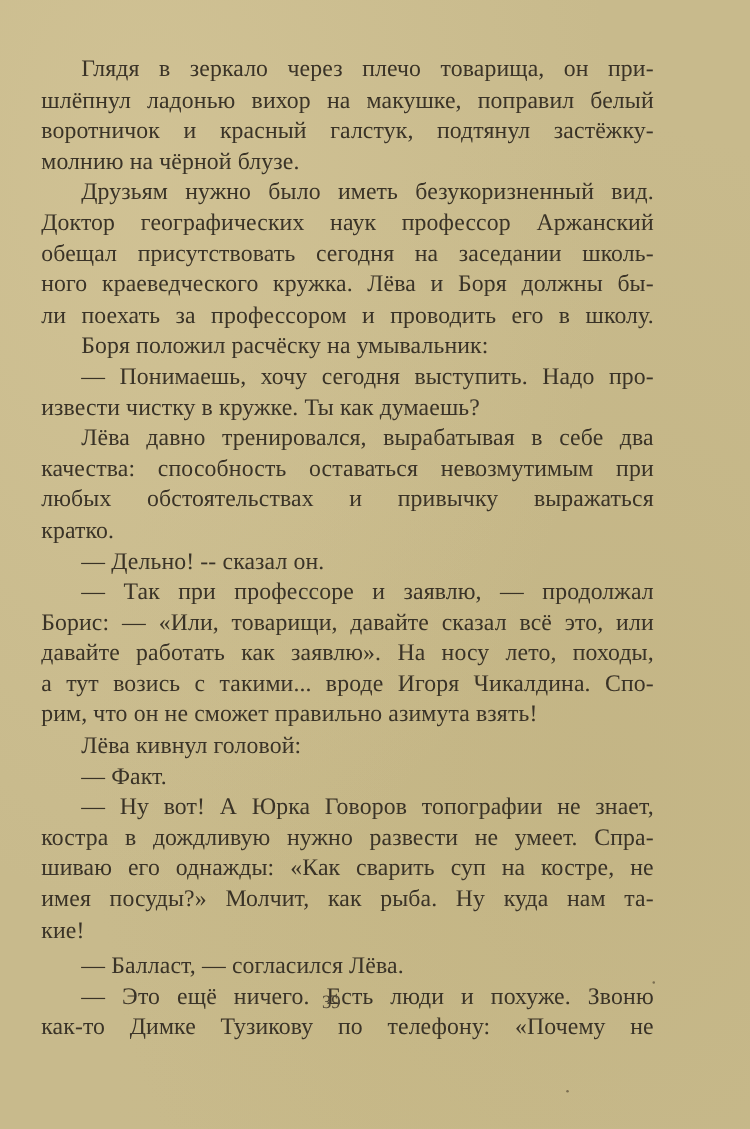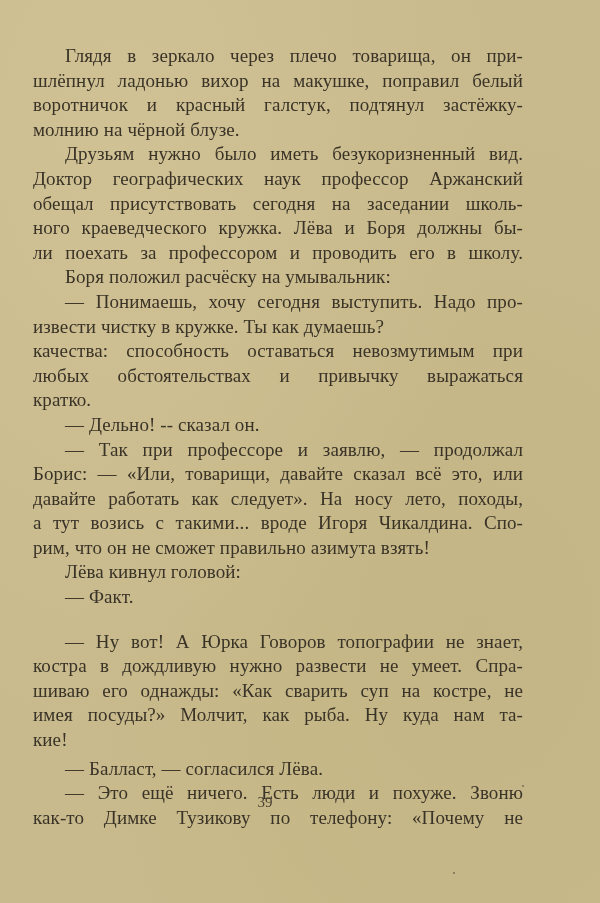--- a/index.html
+++ b/index.html
@@ -88,46 +88,47 @@
   <div class="para">
     <span class="line indent last">Боря положил расчёску на умывальник:</span>
   </div>
 
   <div class="para">
     <span class="line indent">— Понимаешь, хочу сегодня выступить. Надо про-</span>
     <span class="line last">извести чистку в кружке. Ты как думаешь?</span>
   </div>
 
   <div class="para">
+    <span class="line indent">Лёва давно тренировался, вырабатывая в себе два</span>
     <span class="line">качества: способность оставаться невозмутимым при</span>
     <span class="line">любых обстоятельствах и привычку выражаться</span>
     <span class="line last">кратко.</span>
   </div>
 
   <div class="para">
     <span class="line indent last">— Дельно! -- сказал он.</span>
   </div>
 
   <div class="para">
     <span class="line indent">— Так при профессоре и заявлю, — продолжал</span>
     <span class="line">Борис: — «Или, товарищи, давайте сказал всё это, или</span>
-    <span class="line">давайте работать как следует». На носу лето, походы,</span>
+    <span class="line">давайте работать как заявлю». На носу лето, походы,</span>
     <span class="line">а тут возись с такими... вроде Игоря Чикалдина. Спо-</span>
     <span class="line last">рим, что он не сможет правильно азимута взять!</span>
   </div>
 
   <div class="para">
     <span class="line indent last">Лёва кивнул головой:</span>
   </div>
 
   <div class="para">
     <span class="line indent last">— Факт.</span>
   </div>
 
-  <div class="para" style="margin-top:20px;">
+  <div class="para" style="margin-top:0;">
     <span class="line indent">— Ну вот! А Юрка Говоров топографии не знает,</span>
     <span class="line">костра в дождливую нужно развести не умеет. Спра-</span>
     <span class="line">шиваю его однажды: «Как сварить суп на костре, не</span>
     <span class="line">имея посуды?» Молчит, как рыба. Ну куда нам та-</span>
     <span class="line last">кие!</span>
   </div>
 
   <div class="para" style="margin-top:4px;">
     <span class="line indent last">— Балласт, — согласился Лёва.</span>
   </div>

